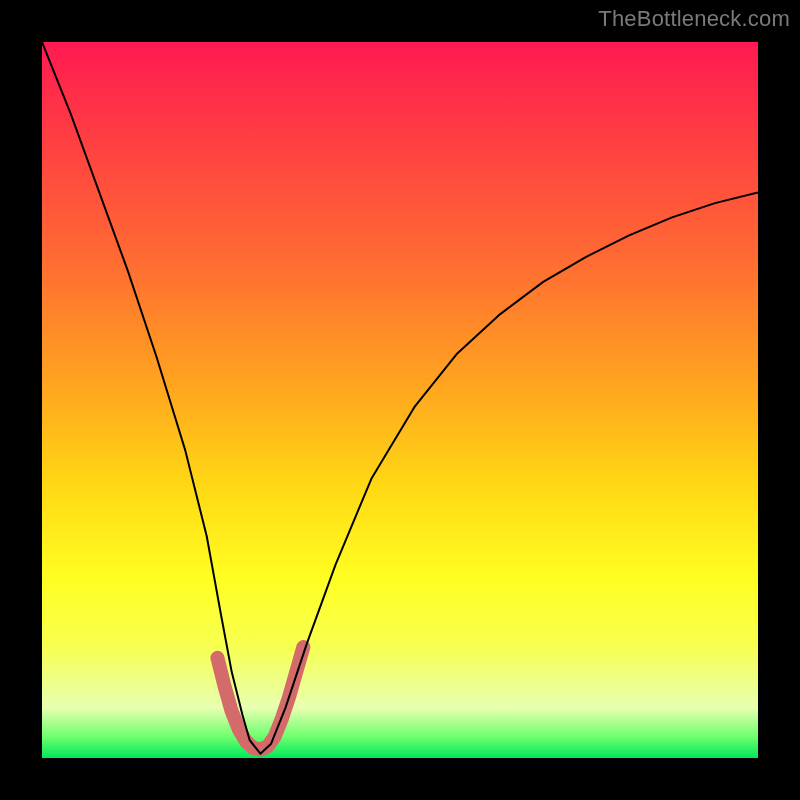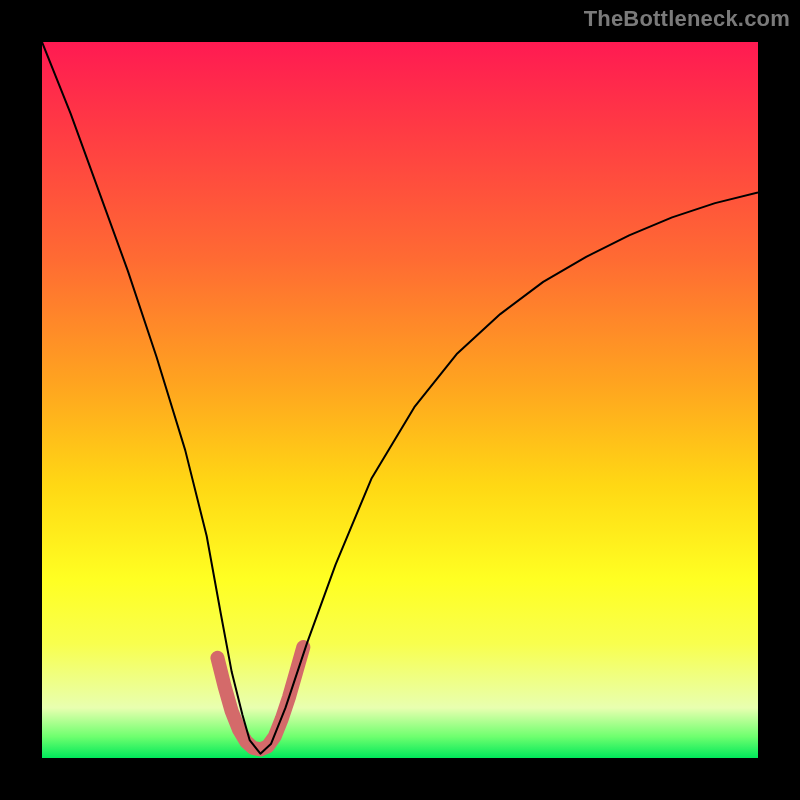--- a/index.html
+++ b/index.html
@@ -34,21 +34,21 @@
       #6fff6f 97%,
       #00e85a 100%
     );
   }
   .watermark {
     position: absolute;
     top: 6px;
     right: 10px;
     color: #7a7a7a;
     font-size: 22px;
-    font-weight: 700;
+    font-weight: 400;
     letter-spacing: 0.2px;
     user-select: none;
   }
 </style>
 </head>
 <body>
 
 <div class="outer">
   <div class="watermark">TheBottleneck.com</div>
   <div class="plot">

